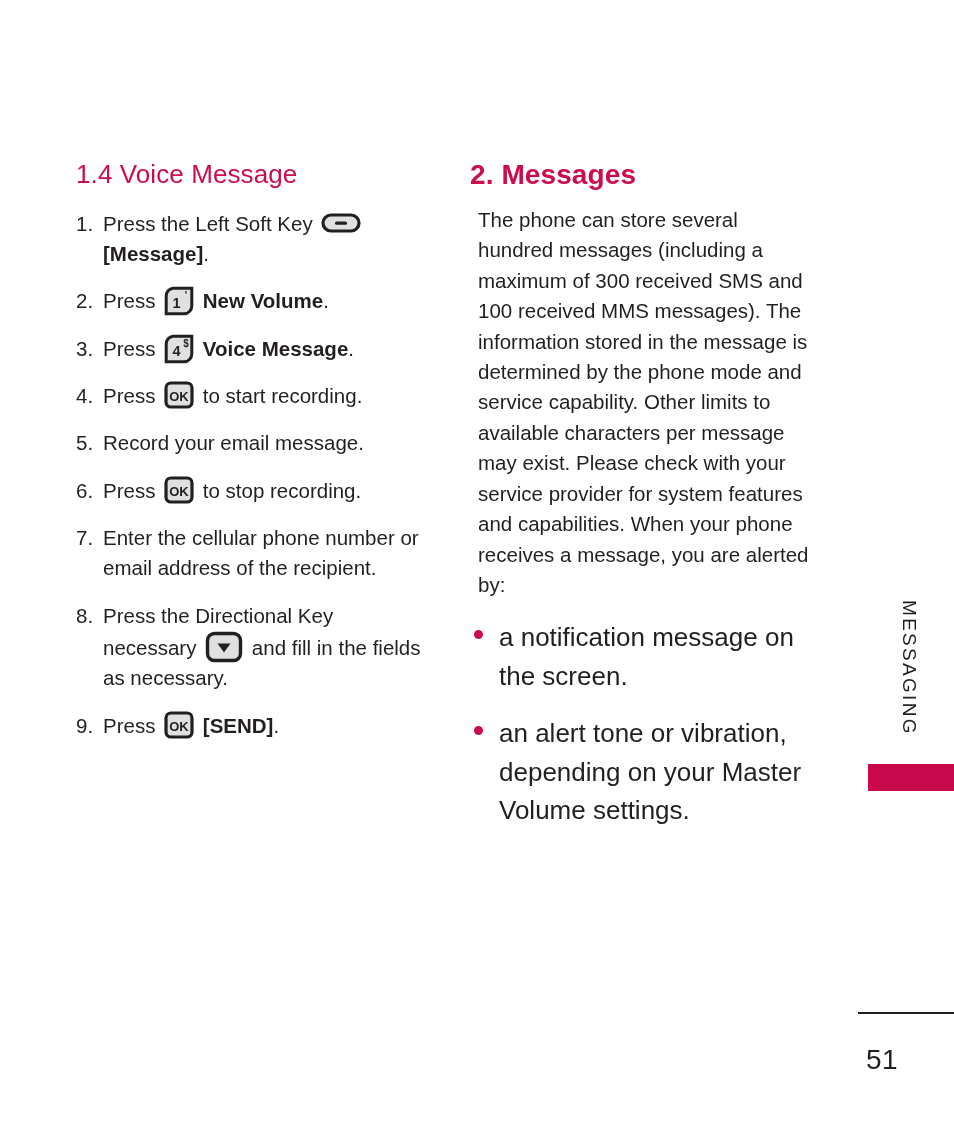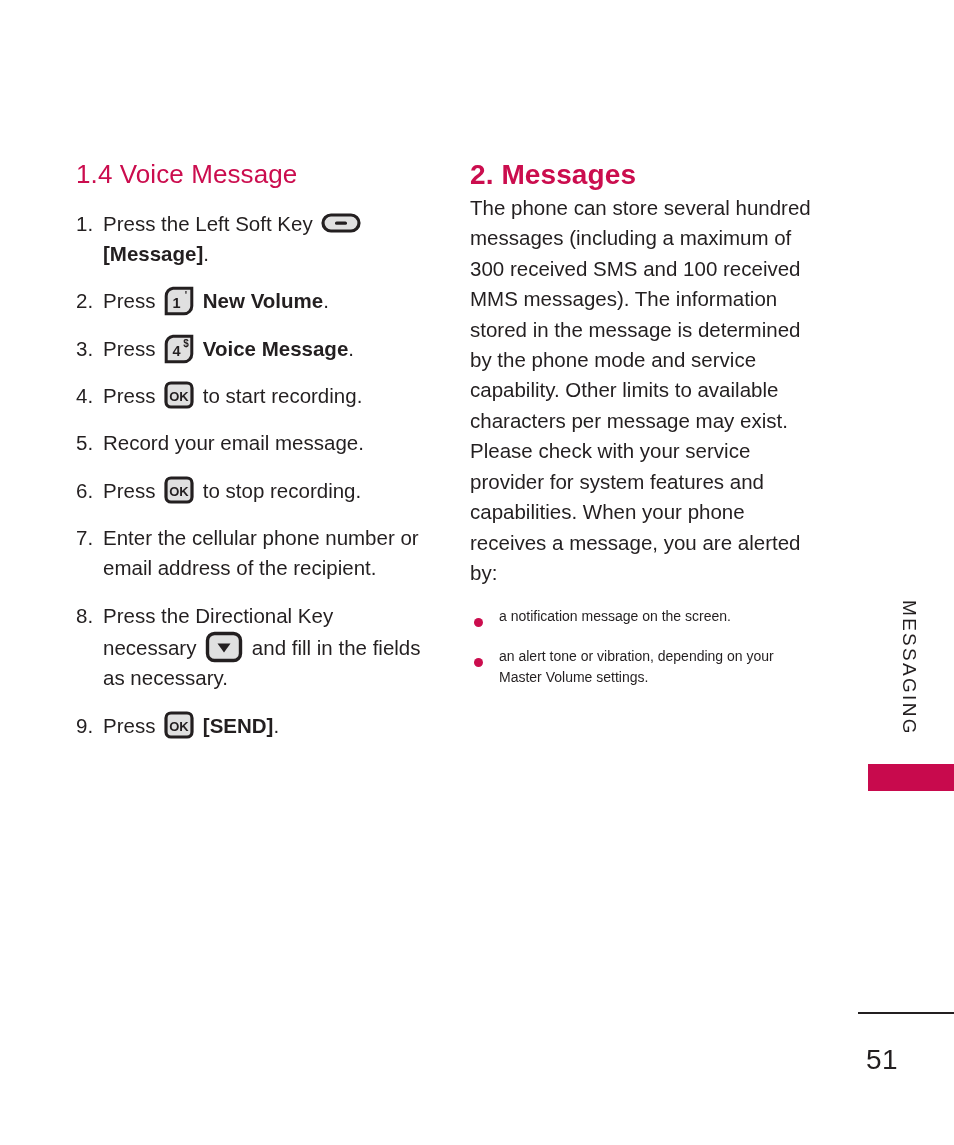--- a/index.html
+++ b/index.html
@@ -30,21 +30,21 @@
 
   
   .h-section {
     color: #CB0D4E;
     font-size: 26px;
     font-weight: 400;
     letter-spacing: .1px;
     margin: 0 0 20px 0;
     line-height: 1.1;
   }
-  .h-section.bold { font-weight: 700; font-size: 28px; margin-bottom: 2px; }
+  .h-section.bold { font-weight: 700; font-size: 28px; margin-bottom: 14px; }
 
   .h-sub {
     font-size: 20.5px;
     font-weight: 700;
     line-height: 1.42;
     margin: 0 0 22px 0;
     color: #231f20;
   }
 
   
@@ -64,31 +64,31 @@
     position: absolute;
     left: 0;
     top: 0;
     width: 27px;
   }
   .step-body { display: block; }
   .b { font-weight: 700; }
 
   
   p.body {
-    margin: 0 0 18px 0;
+    margin: 0 0 18px 8px;
     font-size: 20.5px;
     line-height: 1.485;
   }
 
   
   ul.bullets {
     list-style: none;
     margin: 0;
     padding: 0;
-    font-size: 14px;
+    font-size: 26px;
     line-height: 1.48;
   }
   ul.bullets > li {
     position: relative;
     padding-left: 29px;
     margin-bottom: 19px;
   }
   ul.bullets > li::before {
     content: "";
     position: absolute;

